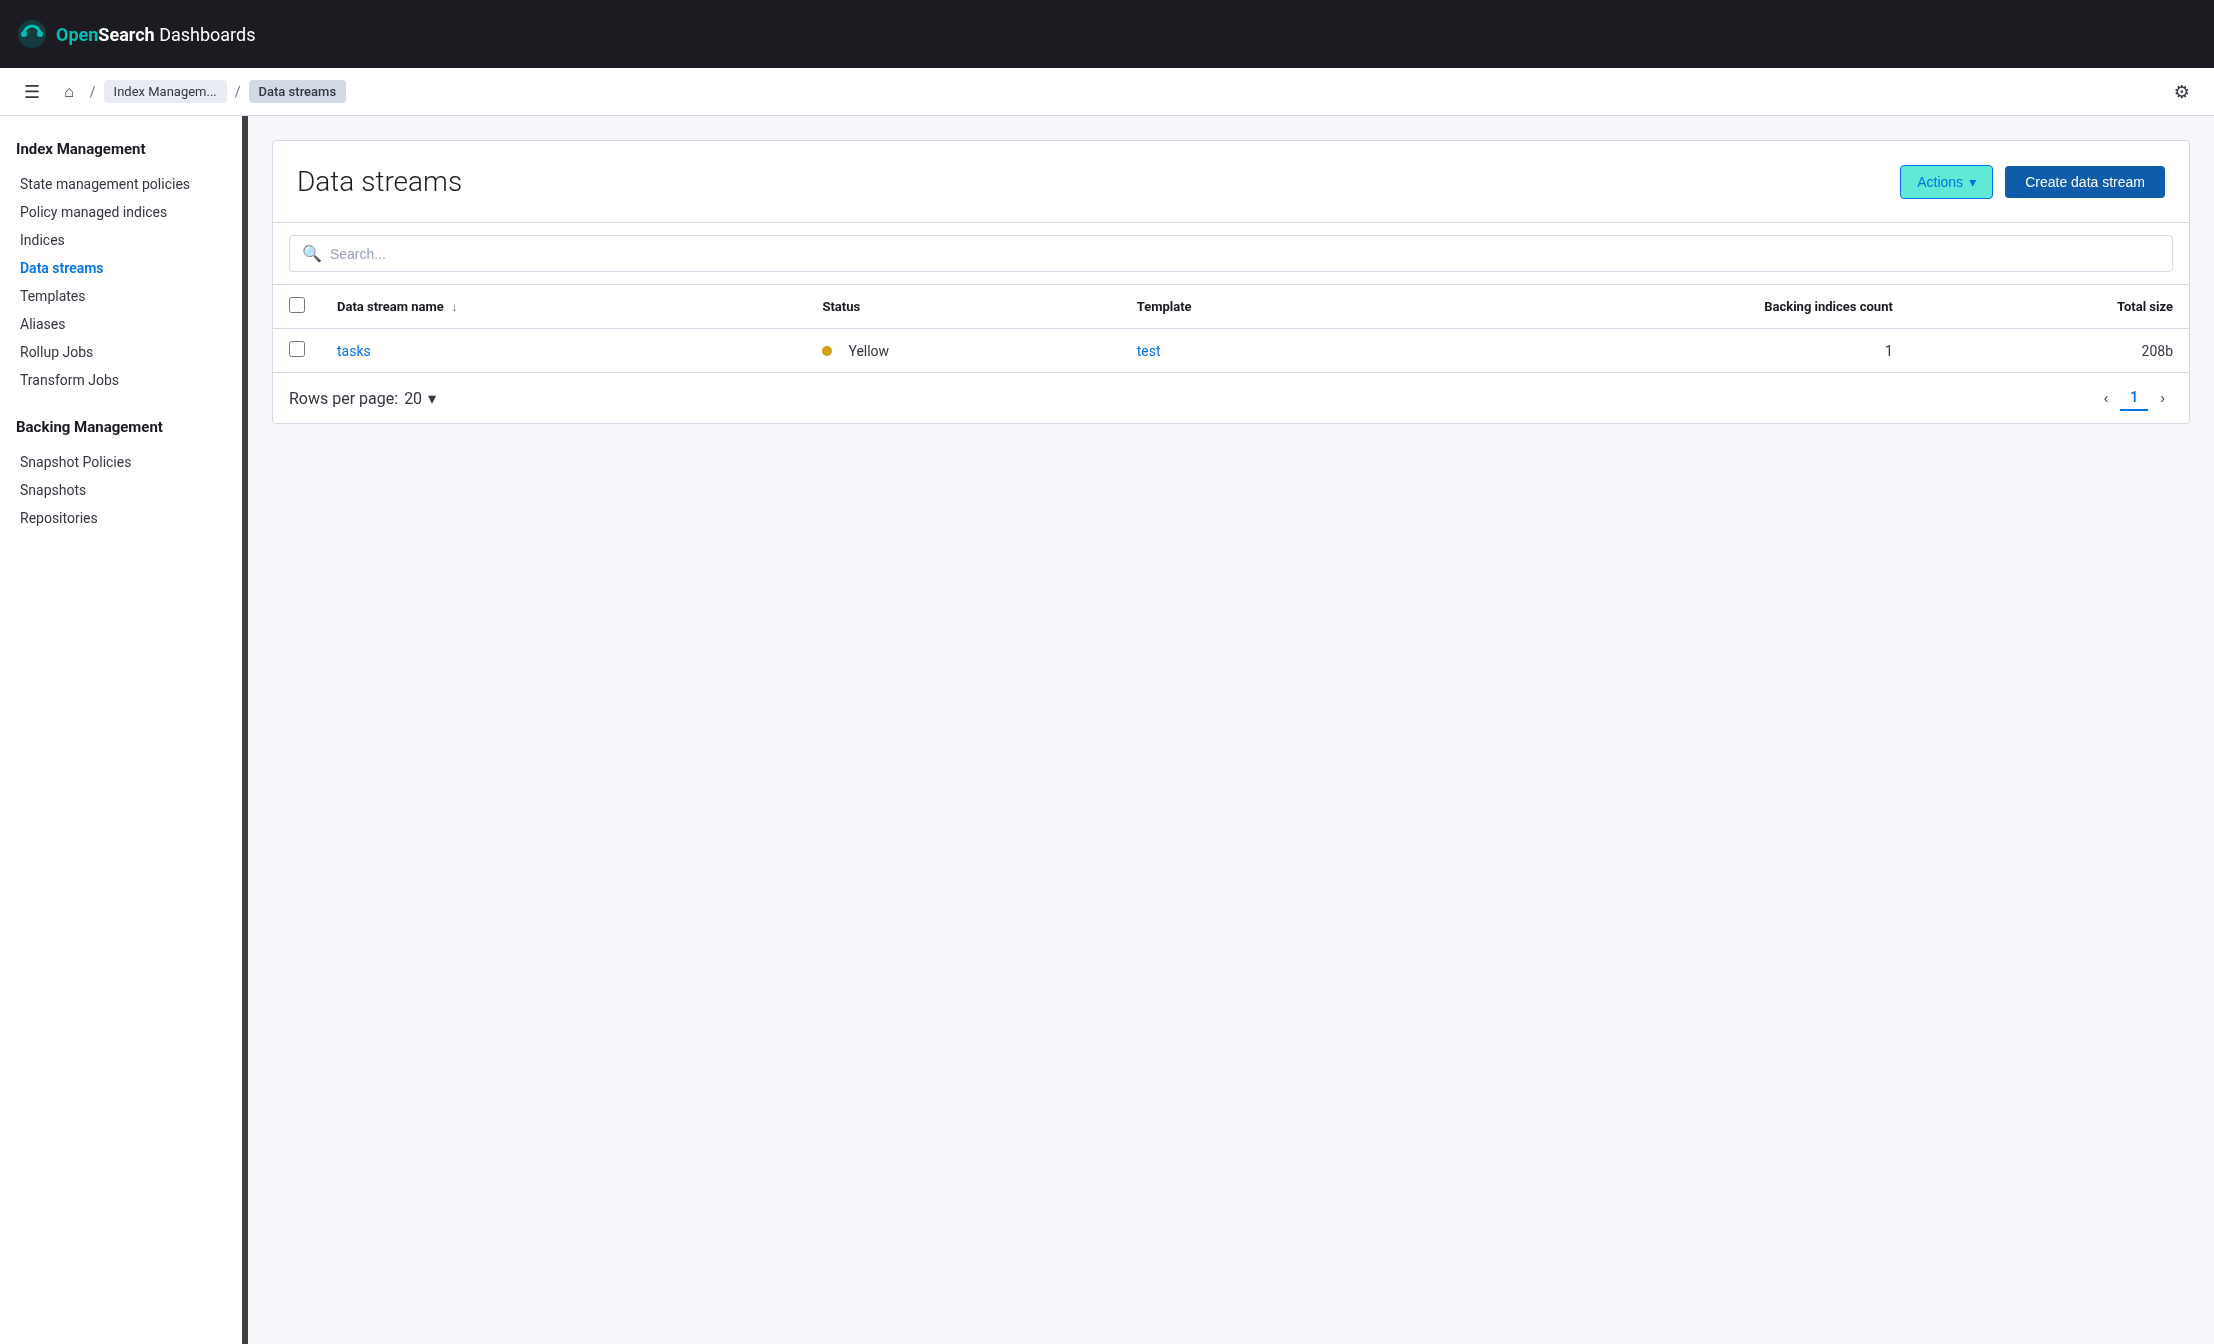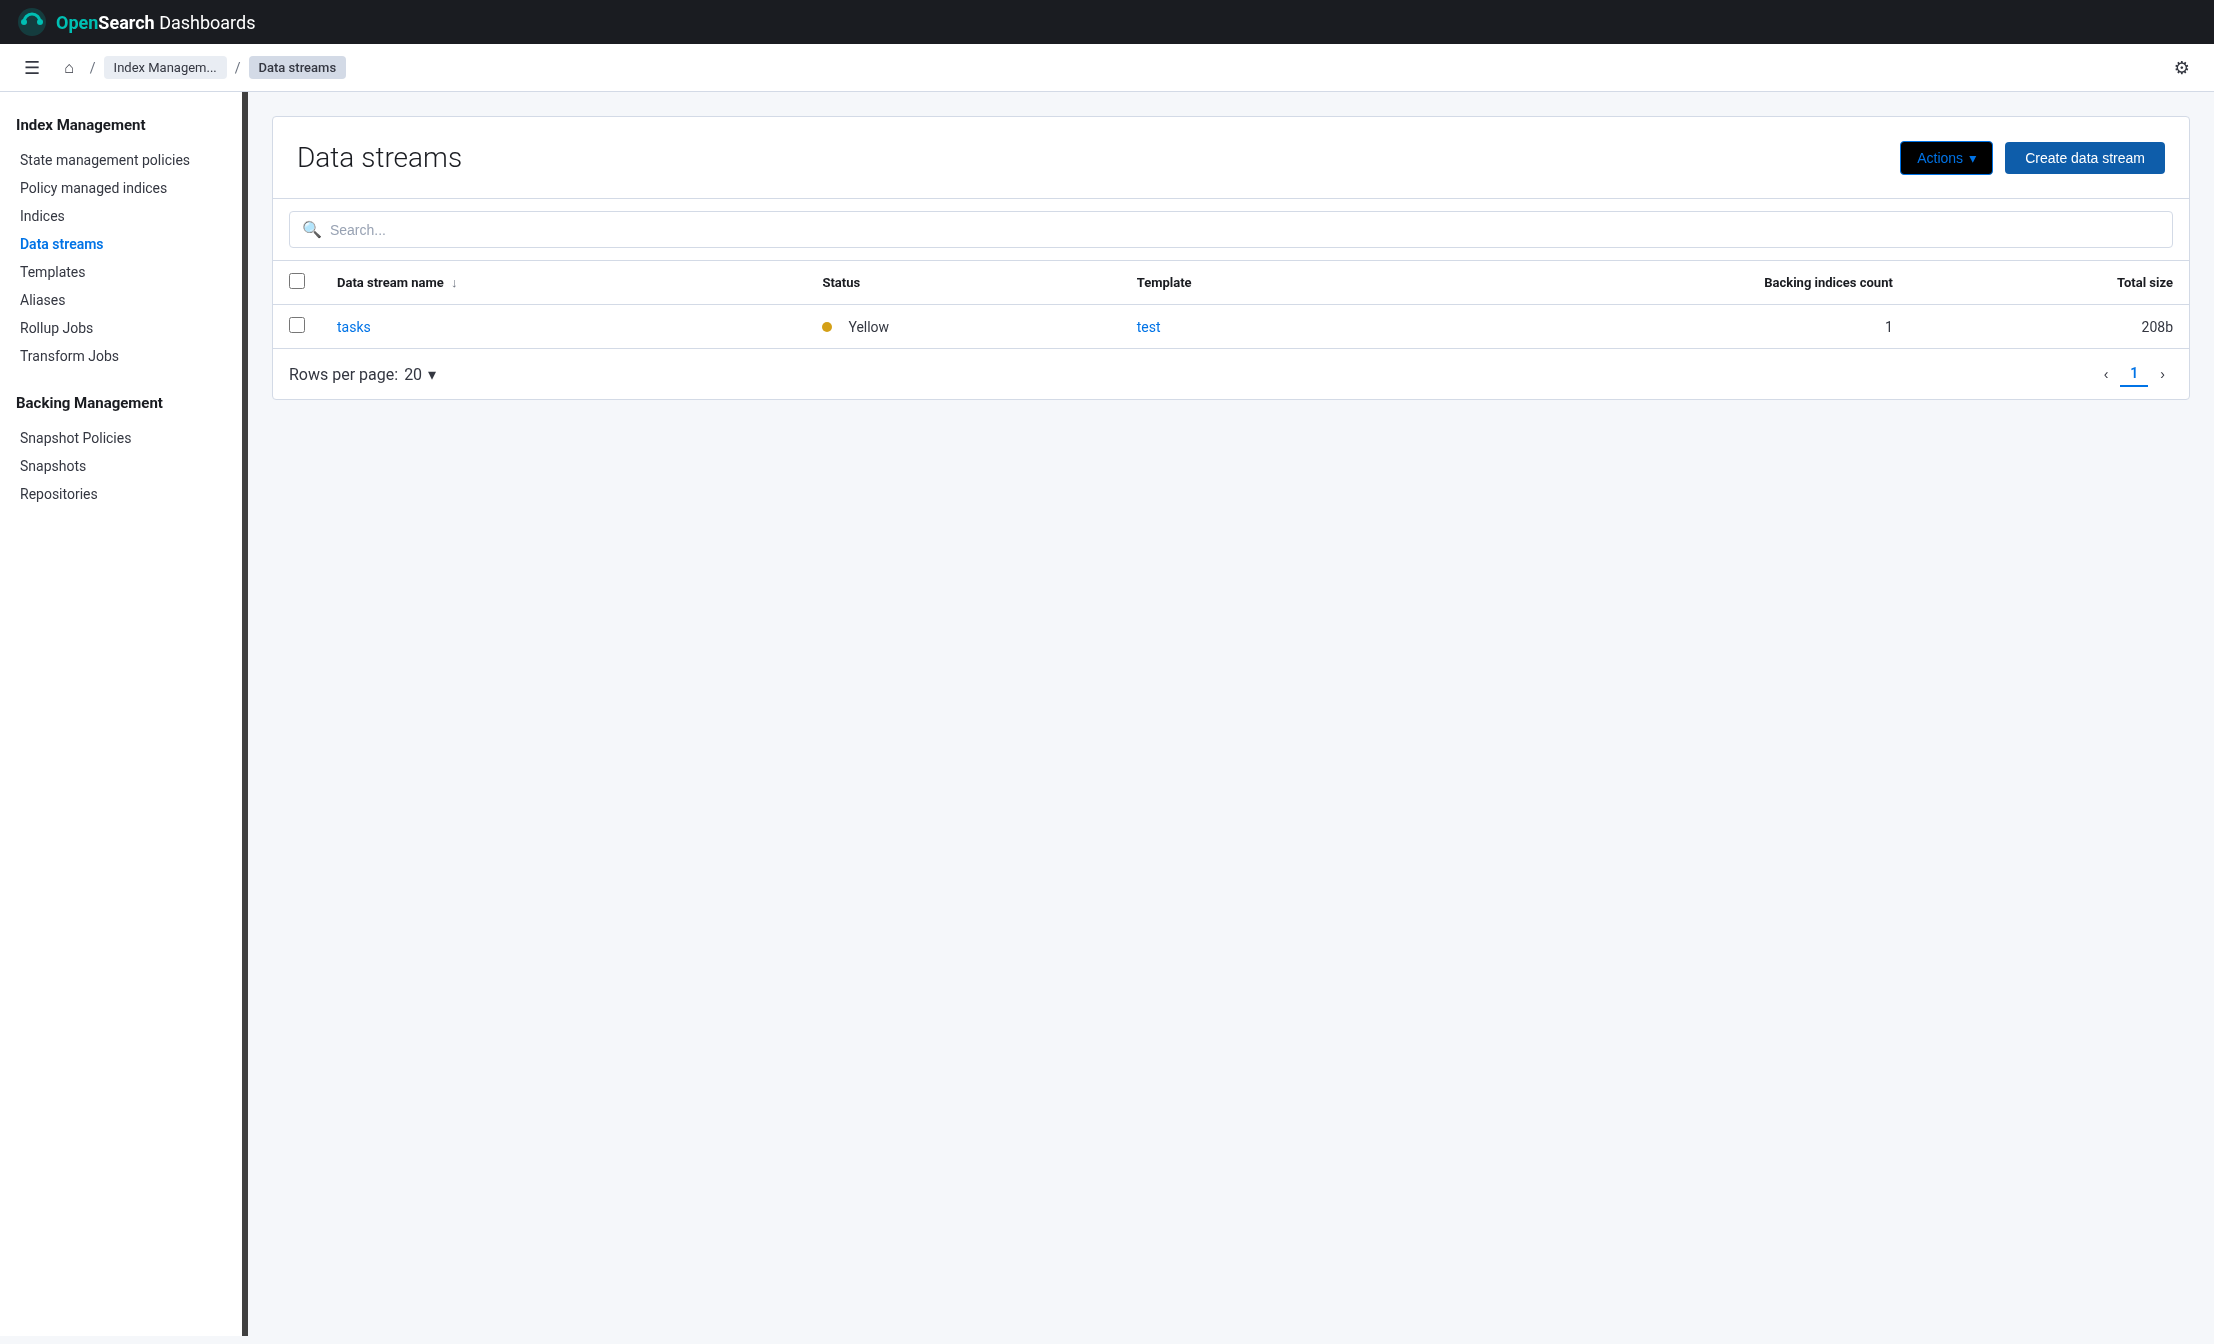--- a/index.html
+++ b/index.html
@@ -1,21 +1,21 @@
 <!DOCTYPE html>
 <html><head>
   <meta charset="utf-8">
   <style>
     * { box-sizing: border-box; margin: 0; padding: 0; }
     body { font-family: -apple-system, BlinkMacSystemFont, 'Segoe UI', Roboto, sans-serif; background: #f5f7fa; color: #1a1c21; font-size: 14px; }
 
     
     .top-nav {
       background: #1a1c21;
-      height: 44px;
+      height: 68px;
       display: flex;
       align-items: center;
       padding: 0 16px;
     }
     .top-nav-logo {
       display: flex;
       align-items: center;
       gap: 8px;
       color: white;
       font-size: 18px;
@@ -157,21 +157,21 @@
     }
     .panel-actions {
       display: flex;
       gap: 12px;
       align-items: center;
       flex-shrink: 0;
       margin-left: 24px;
     }
     .btn-actions {
       border: 1px solid #0073e6;
-      background: #000000;
+      background: #5eead4;
       color: #0073e6;
       padding: 8px 16px;
       border-radius: 4px;
       cursor: pointer;
       font-size: 14px;
       font-weight: 500;
       display: flex;
       align-items: center;
       gap: 6px;
     }

